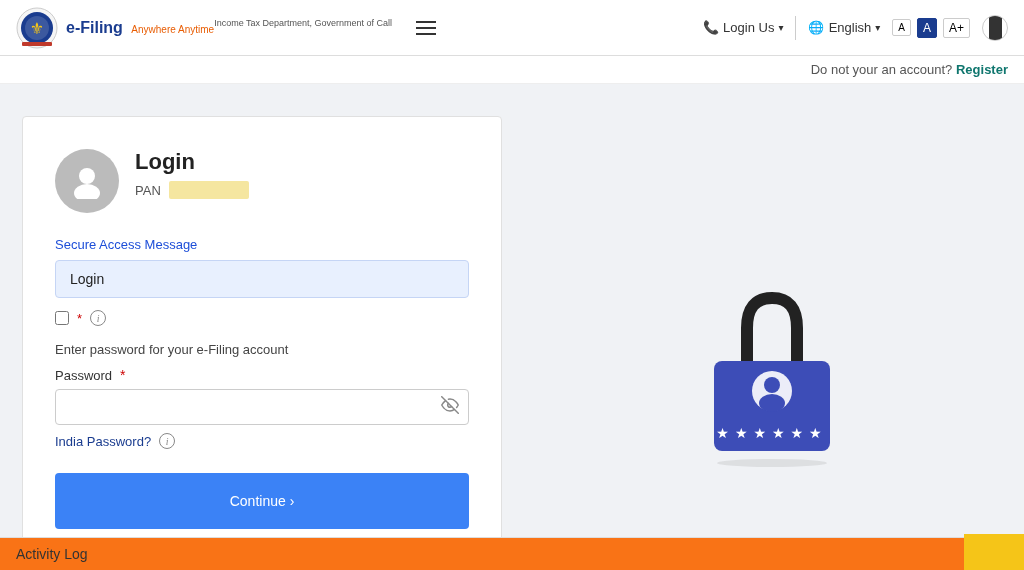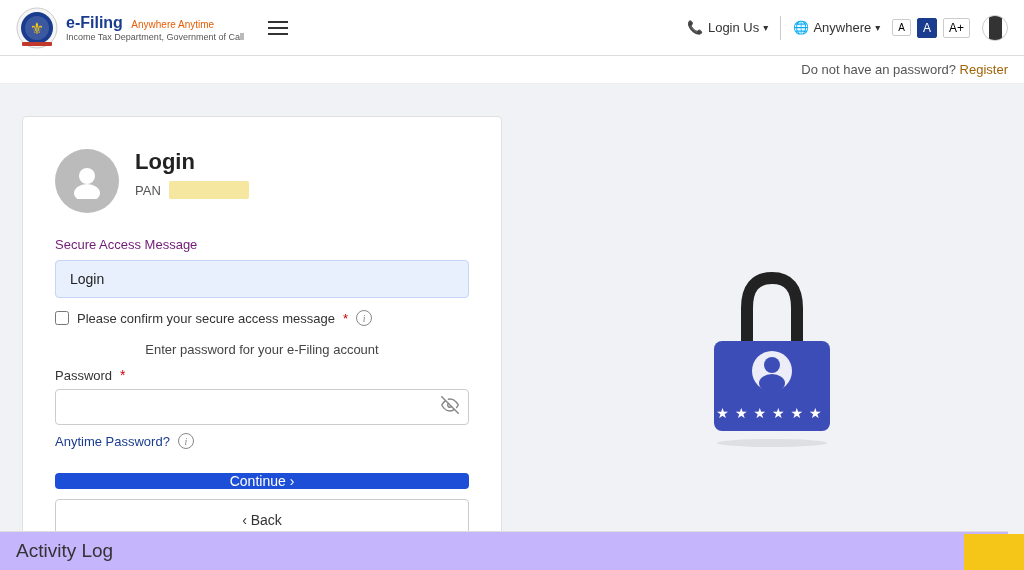--- a/index.html
+++ b/index.html
@@ -20,21 +20,21 @@
       align-items: center;
       gap: 8px;
     }
     .logo-emblem {
       width: 42px;
       height: 42px;
       flex-shrink: 0;
     }
     .logo-text {
       display: flex;
-      flex-direction: column;
+      flex-direction: row;
       line-height: 1.2;
     }
     .logo-efiling {
       font-size: 16px;
       font-weight: bold;
       color: #1a3c8f;
     }
     .logo-efiling span.anywhere {
       color: #e85d04;
       font-size: 10px;
@@ -125,23 +125,23 @@
     
     .sub-header {
       background: #fff;
       border-bottom: 1px solid #eee;
       text-align: right;
       padding: 6px 16px;
       font-size: 13px;
       color: #555;
     }
     .sub-header a {
-      color: #a16207;
+      color: #0f766e;
       text-decoration: none;
-      font-weight: normal;
+      font-weight: bold;
     }
 
     
     .main-content {
       display: flex;
       padding: 32px 0;
       max-width: 980px;
       margin: 0 auto;
       gap: 40px;
     }
@@ -193,21 +193,21 @@
       padding: 2px 16px;
       border-radius: 2px;
       font-size: 13px;
       color: #888;
       min-width: 80px;
       height: 18px;
     }
 
     .section-label {
       font-size: 13px;
-      color: #701a75;
+      color: #1d4ed8;
       margin-bottom: 8px;
     }
     .secure-message-box {
       background: #e8f0fe;
       border: 1px solid #c5d5f5;
       border-radius: 4px;
       padding: 10px 14px;
       font-size: 14px;
       color: #222;
       margin-bottom: 12px;
@@ -236,21 +236,20 @@
       font-size: 10px;
       font-style: italic;
       cursor: pointer;
       font-family: serif;
       flex-shrink: 0;
     }
     .password-section-label {
       font-size: 13px;
       color: #444;
       margin-bottom: 10px;
-      text-align: center;
     }
     .password-label-row {
       display: flex;
       align-items: center;
       gap: 8px;
       margin-bottom: 6px;
     }
     .password-label-row label {
       font-size: 13px;
       color: #333;
@@ -289,25 +288,25 @@
       margin-bottom: 24px;
     }
     .forgot-link {
       color: #1a3c8f;
       font-size: 13px;
       text-decoration: none;
       cursor: pointer;
     }
     .btn-continue {
       width: 100%;
-      background: #1d4ed8;
+      background: #3b82f6;
       color: #fff;
       border: none;
       border-radius: 4px;
-      padding: 0;
+      padding: 20px;
       font-size: 14px;
       cursor: not-allowed;
       margin-bottom: 10px;
       display: flex;
       align-items: center;
       justify-content: center;
       gap: 6px;
     }
     .btn-back {
       width: 100%;
@@ -339,26 +338,26 @@
       flex-direction: column;
       align-items: center;
     }
 
     
     .activity-bar {
       position: fixed;
       bottom: 0;
       left: 0;
       right: 16px;
-      background: #c4b5fd;
+      background: #f97316;
       border-top: 1px solid #ddd;
       display: flex;
       align-items: center;
       padding: 8px 16px;
-      font-size: 19px;
+      font-size: 14px;
       color: #333;
       gap: 16px;
     }
     .yellow-block {
       position: fixed;
       bottom: 0;
       right: 0;
       width: 60px;
       height: 36px;
       background: #f5c518;
@@ -393,36 +392,36 @@
   </div>
   <div class="header-right">
     <div class="header-call">
       <span>📞</span>
       <span>Login Us</span>
       <span style="font-size:10px;">▾</span>
     </div>
     <div class="header-divider"></div>
     <div class="header-lang">
       <span>🌐</span>
-      <span>Anywhere</span>
+      <span>English</span>
       <span style="font-size:10px;">▾</span>
     </div>
     <div class="header-font-controls">
       <button class="font-btn" style="font-size:10px;">A</button>
       <button class="font-btn blue">A</button>
       <button class="font-btn">A+</button>
     </div>
     <div class="contrast-btn">
       <div class="contrast-half"></div>
     </div>
   </div>
 </div>
 
 <div class="sub-header">
-  <span>Do not have an password?</span>
+  <span>Do not your an account?</span>
   <a>Register</a>
 </div>
 
 <div class="main-content">
 
   <div class="form-panel">
 
     <div class="user-header">
       <div class="avatar-circle">
         <svg width="36" height="36" viewBox="0 0 36 36">
@@ -437,42 +436,41 @@
           <div class="pan-value"></div>
         </div>
       </div>
     </div>
 
     <div class="section-label">Secure Access Message</div>
     <div class="secure-message-box">Login</div>
 
     <div class="checkbox-row">
       <input type="checkbox" id="confirmCheck" style="">
-      <label for="confirmCheck">Please confirm your secure access message</label>
       <span style="color:#c00;">*</span>
       <span class="info-icon">i</span>
     </div>
 
     <div class="password-section-label">Enter password for your e-Filing account</div>
     <div class="password-label-row">
       <label>Password</label>
       <span class="required-star">*</span>
     </div>
     <div class="password-input-wrap">
       <input type="password" id="passwordField" style="">
       <button class="eye-btn" title="Show/Hide password">
         <svg width="18" height="18" viewBox="0 0 24 24" fill="none" stroke="#888" stroke-width="2" stroke-linecap="round" stroke-linejoin="round">
           <path d="M17.94 17.94A10.07 10.07 0 0 1 12 20c-7 0-11-8-11-8a18.45 18.45 0 0 1 5.06-5.94M9.9 4.24A9.12 9.12 0 0 1 12 4c7 0 11 8 11 8a18.5 18.5 0 0 1-2.16 3.19m-6.72-1.07a3 3 0 1 1-4.24-4.24"></path>
           <line x1="1" y1="1" x2="23" y2="23"></line>
         </svg>
       </button>
     </div>
 
     <div class="forgot-row">
-      <a class="forgot-link">Anytime Password?</a>
+      <a class="forgot-link">India Password?</a>
       <span class="info-icon">i</span>
     </div>
 
     <button class="btn-continue" disabled="">
       <span>Continue  ›</span>
     </button>
     <button class="btn-back">
       <span>‹ Back</span>
     </button>
 

